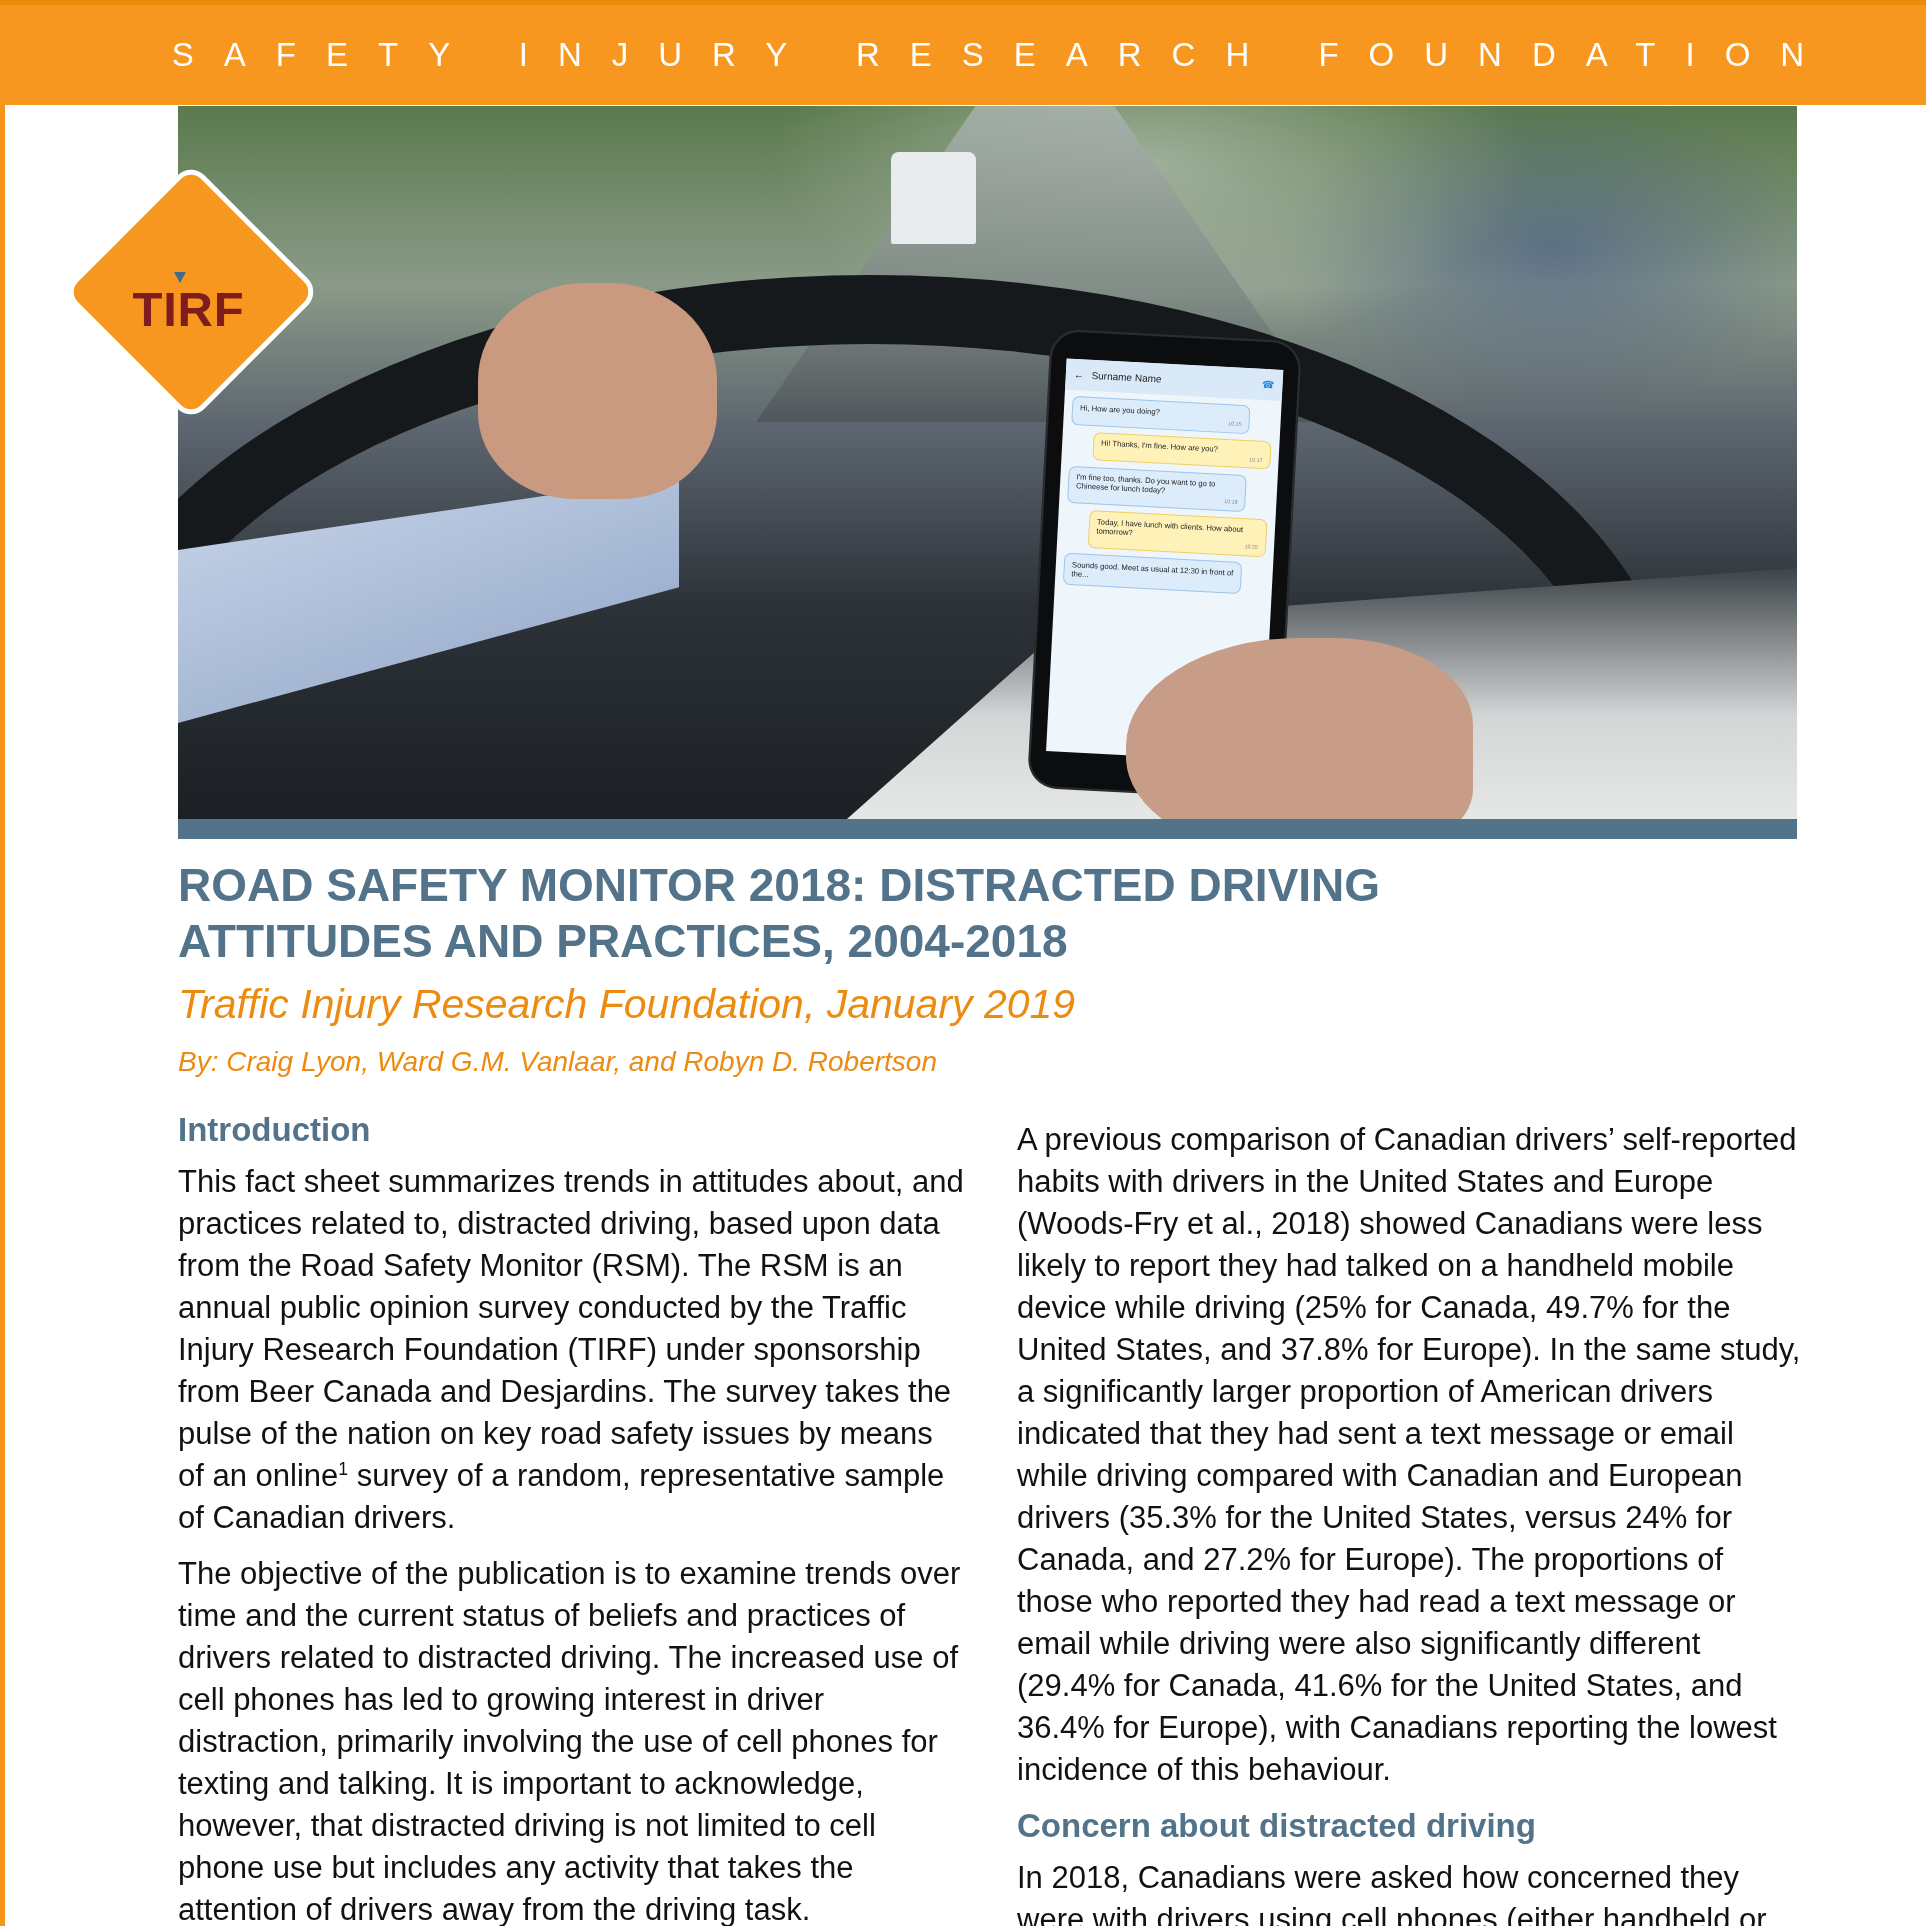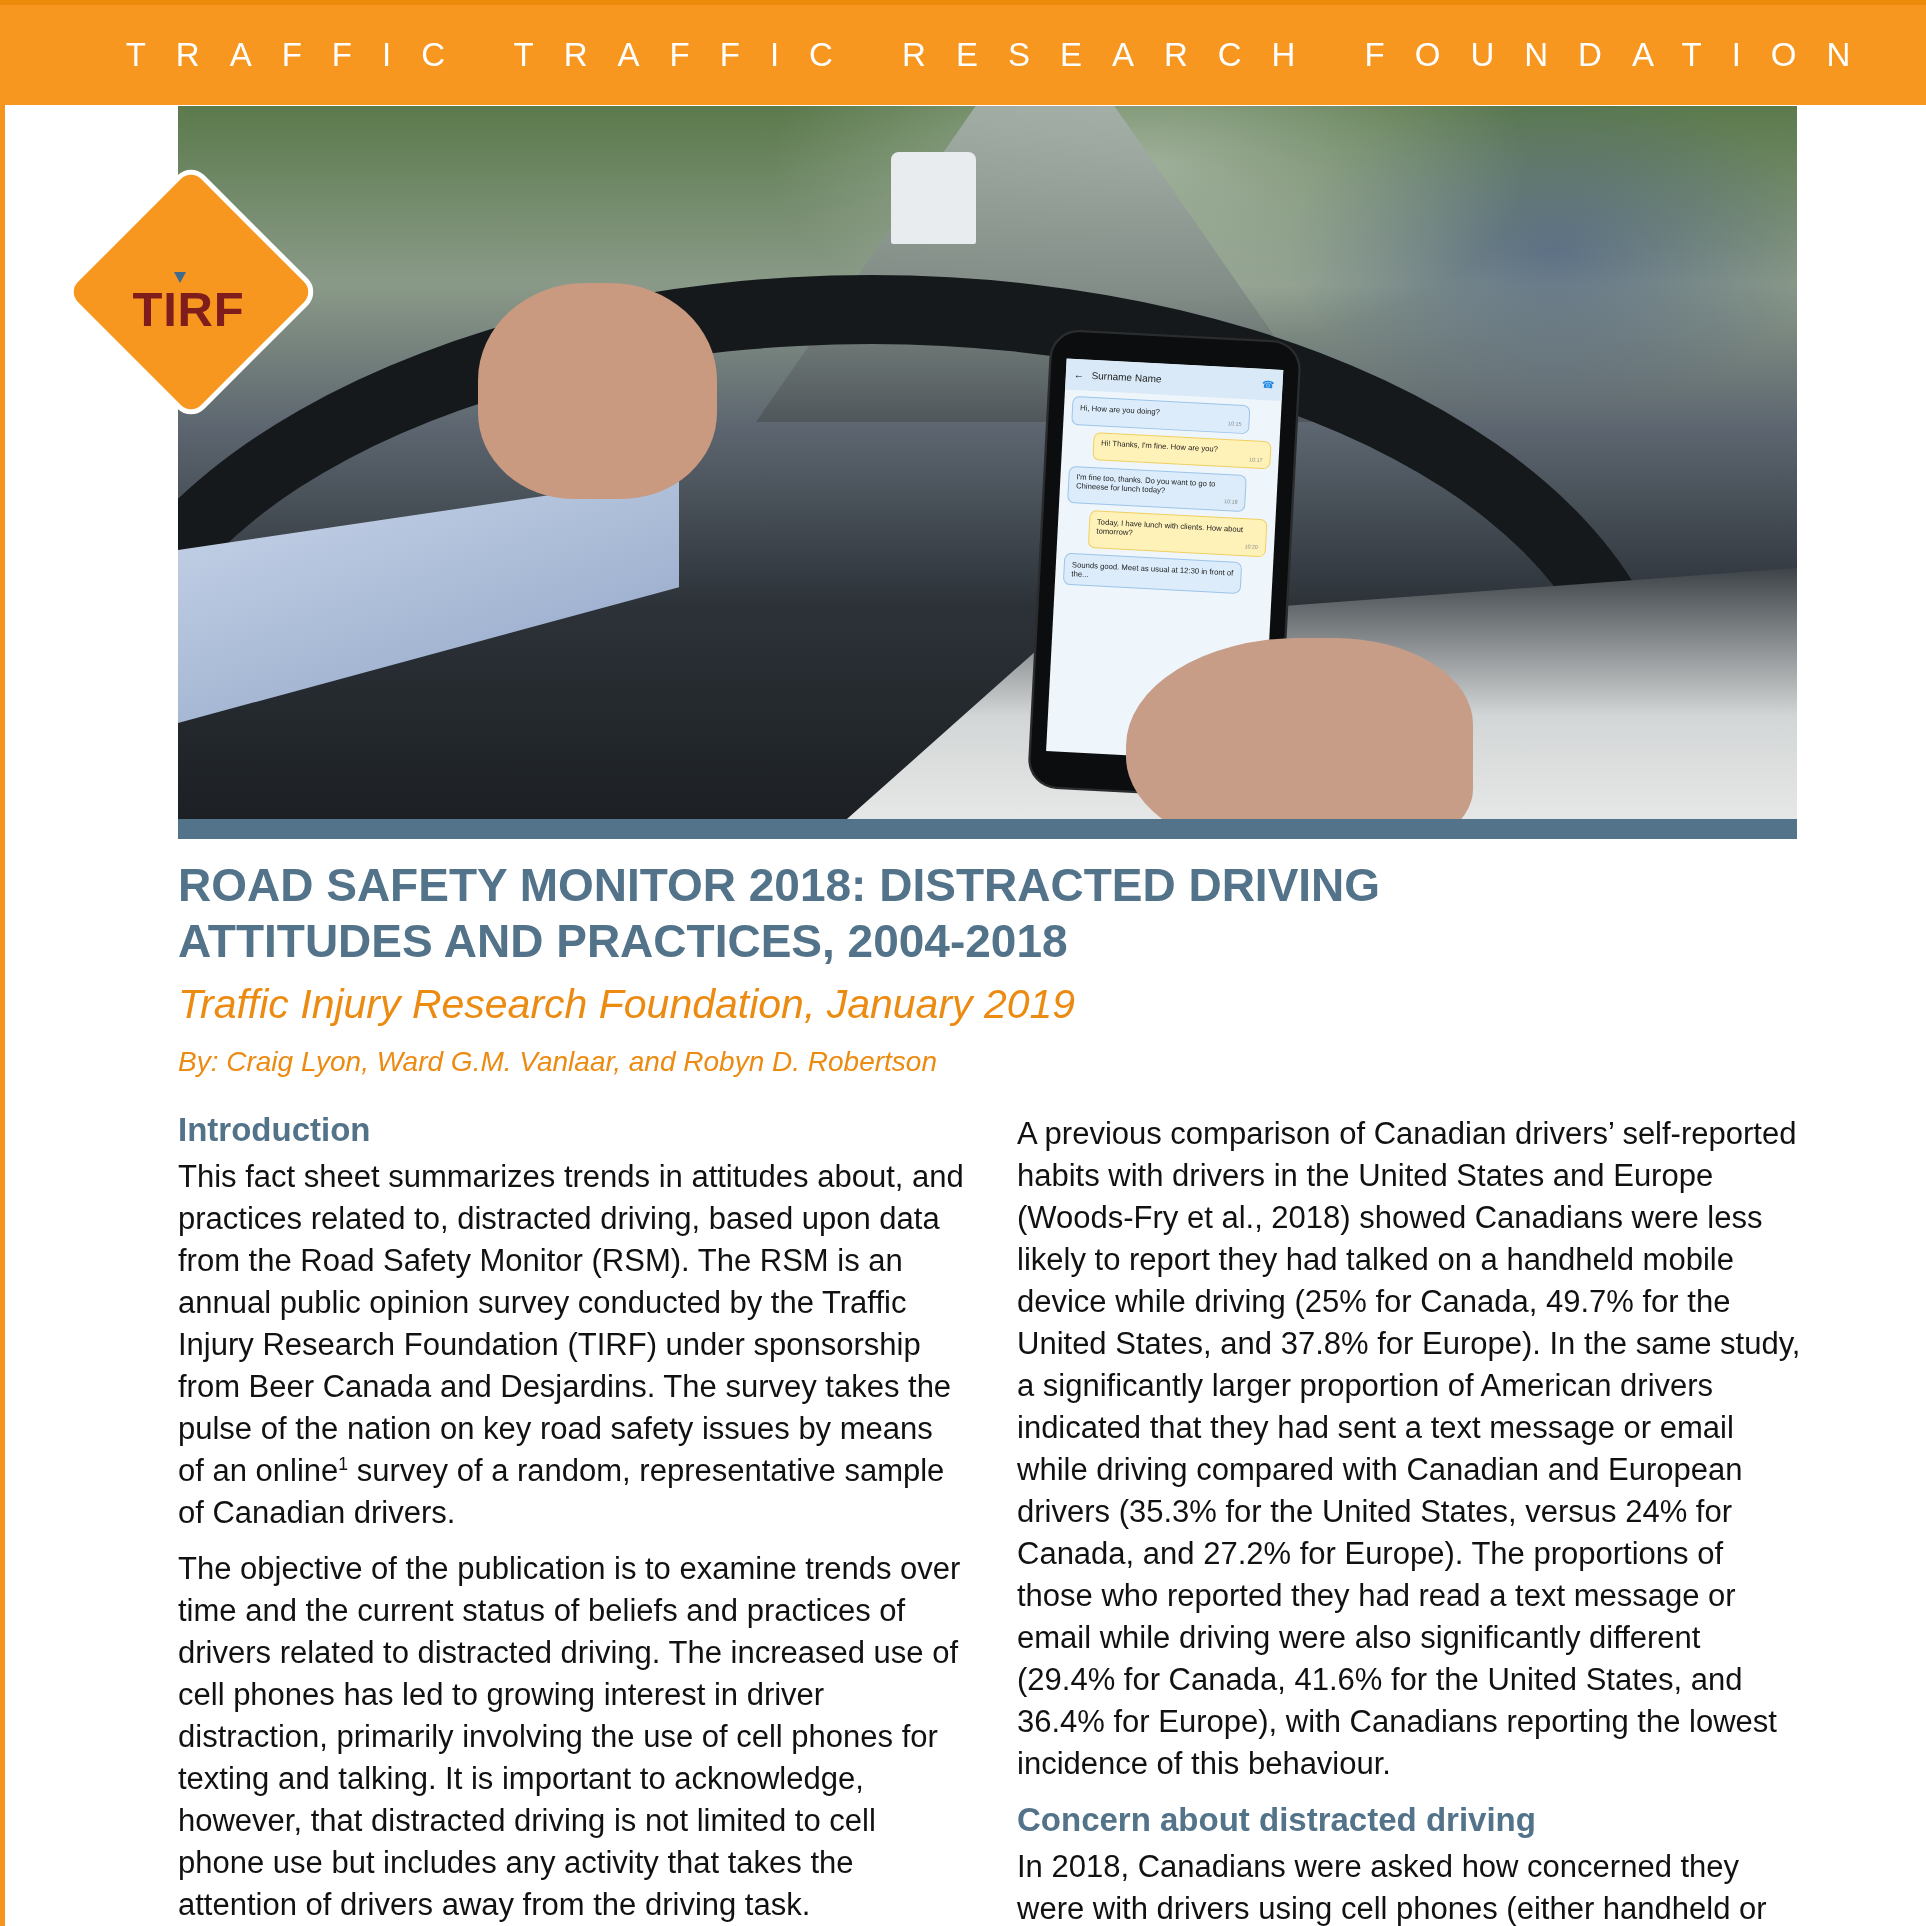--- a/index.html
+++ b/index.html
@@ -114,31 +114,31 @@
   }
   .col {
     position: absolute; top: 1109px; width: 786px;
     font-size: 31px; line-height: 42px; color: #111;
   }
   .col.left { left: 178px; }
   .col.right { left: 1017px; top: 1109px; }
   .col h2 {
     margin: 0 0 5.4px 0; font-size: 33px; line-height: 42px; color: #527389; font-weight: 700;
   }
-  .col p { margin: 4px 0 14px 0; }
+  .col p { margin: 10px 0 14px 0; }
   .col.right h2 { margin-top: 10px; }
   sup { font-size: 17.7px; line-height: 0; }
 </style>
 </head>
 <body>
 
 <div class="frame"></div>
 
 <div class="top-banner">
-  <span>TRAFFIC TRAFFIC RESEARCH FOUNDATION</span>
+  <span>SAFETY INJURY RESEARCH FOUNDATION</span>
 </div>
 
 <div class="hero">
   <div class="road"></div>
   <div class="van"></div>
   <div class="wheel"></div>
   <div class="dash"></div>
   <div class="arm"></div>
   <div class="hand"></div>
   <div class="phone">

